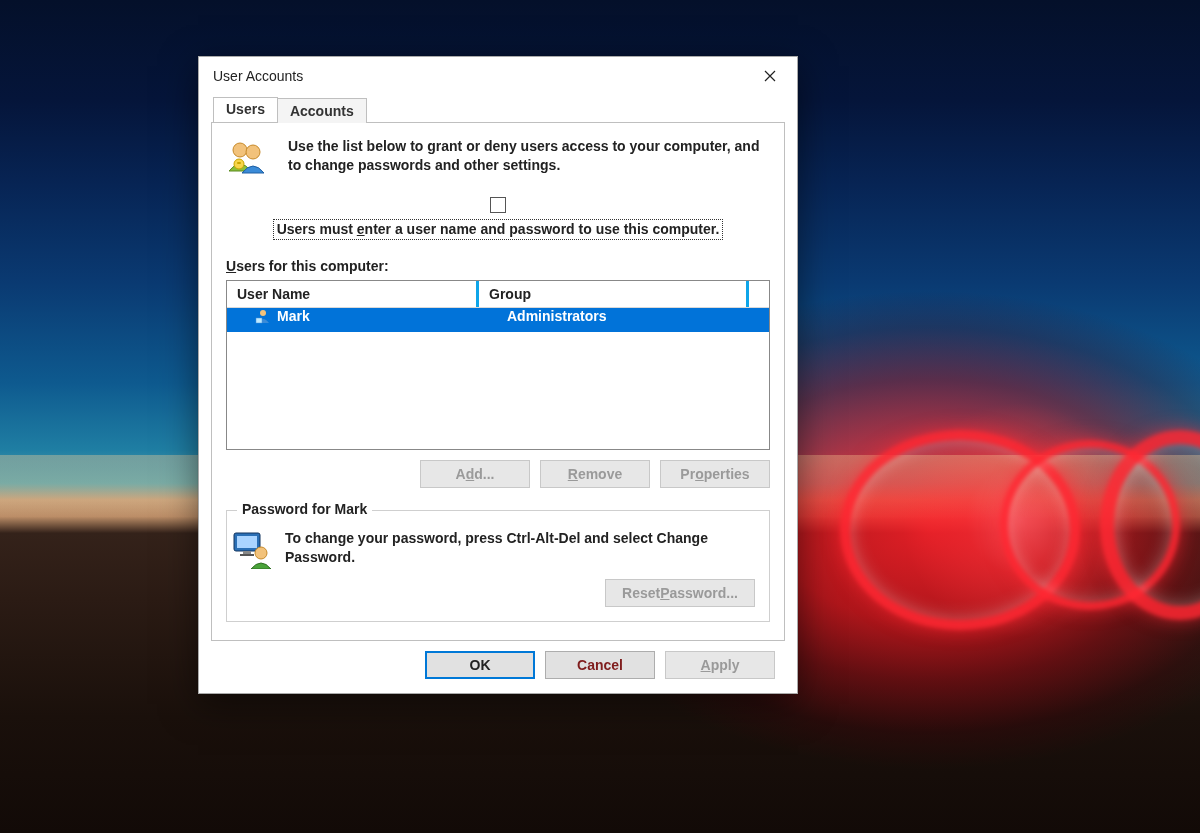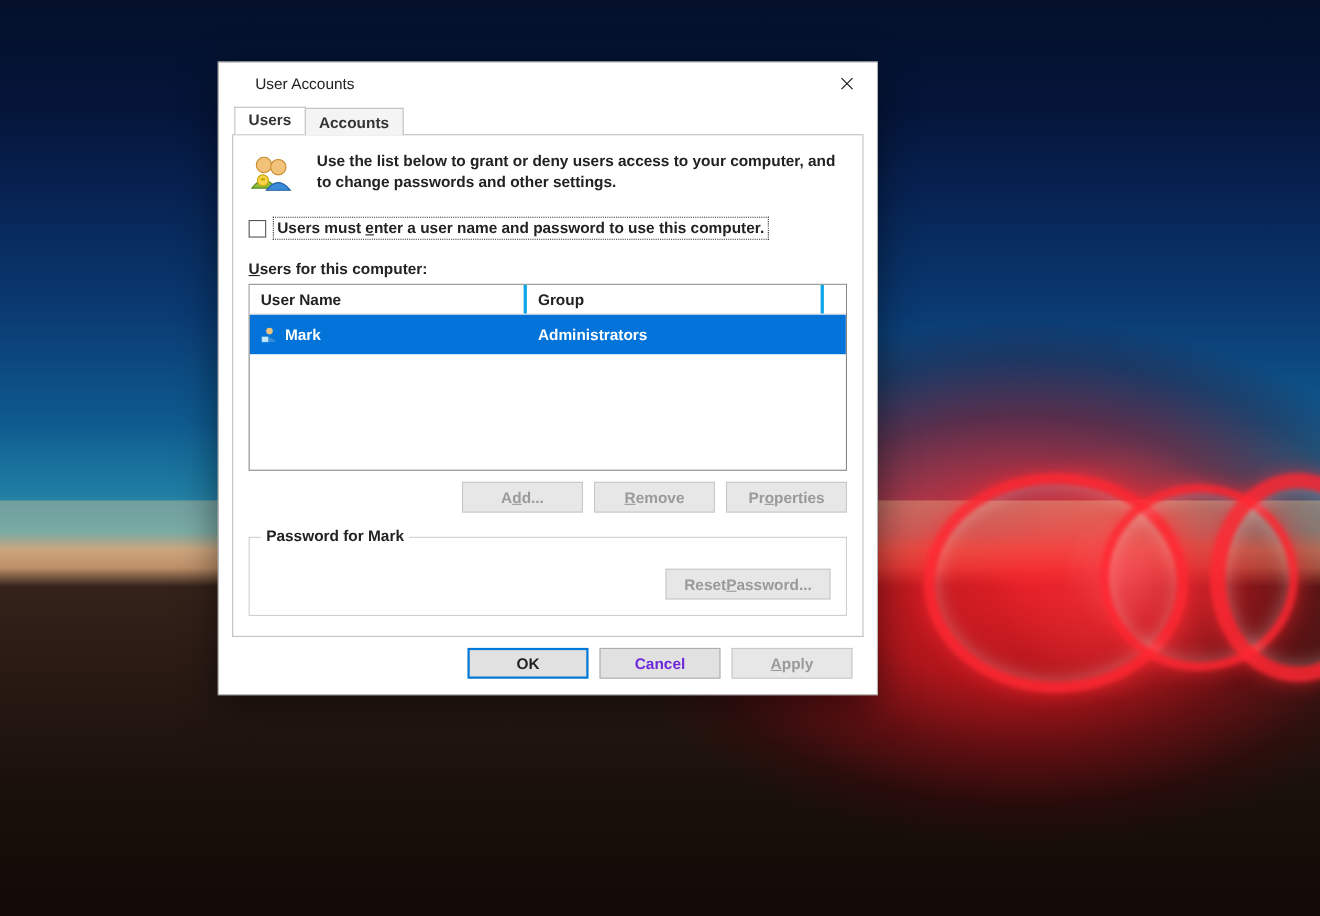--- a/index.html
+++ b/index.html
@@ -35,21 +35,20 @@
     left: 198px; top: 56px;
     width: 600px;
     background: #fff;
     border: 1px solid #aaa;
     box-shadow: 0 10px 34px rgba(0,0,0,0.5), 0 0 0 1px rgba(0,0,0,0.05);
   }
   .titlebar {
     display:flex; align-items:center; justify-content:space-between;
     height: 38px; padding: 0 4px 0 14px;
     background:#fff;
-    margin-left:19px;
   }
   .titlebar .title { font-size: 14px; }
   .close-btn {
     width: 46px; height: 30px; display:flex; align-items:center; justify-content:center;
     cursor:pointer;
   }
   .close-btn svg { width:12px; height:12px; }
 
   .client { padding: 2px 12px 12px 12px; background:#fff;font-weight:bold; }
 
@@ -65,21 +64,21 @@
     border:1px solid #bfbfbf; border-top:none;
     padding: 14px 14px 18px 14px;
   }
 
   
   .intro { display:flex; gap:22px; align-items:flex-start; }
   .intro-icon { width:40px; height:40px; flex:0 0 40px; }
   .intro-text { font-size:14px; line-height:1.35; padding-right:6px;}
 
   
-  .check-row { margin-top:20px; display:flex; align-items:center; gap:6px; }
+  .check-row { margin-top:20px; display:flex; align-items:center; gap:6px;flex-direction:column; }
   .chkbox {
     width:16px; height:16px; border:1px solid #555; background:#fff; flex:0 0 16px;
   }
   .chk-label {
     border:1px dotted #333; padding:1px 3px 2px 3px; font-size:14px;
   }
   .chk-label .accel { text-decoration: underline; }
 
   .list-label { margin-top:18px; font-size:14px; }
   .list-label .accel { text-decoration: underline; }
@@ -93,34 +92,34 @@
     display:flex; background:#fff; border-bottom:1px solid #d9d9d9; font-size:14px;
   }
   .lv-header .col {
     padding:5px 10px; border-right:3px solid #0ea5e9;
   }
   .lv-header .col:last-child{ flex:0 0 18px; border-right:none;}
   .col-name { flex:0 0 252px; }
   .col-group { flex:1 1 auto; }
   .lv-body { flex:1; overflow:auto; }
   .lv-row {
-    display:flex; align-items:center; height:36px; font-size:14px;
+    display:flex; align-items:flex-start; height:24px; font-size:14px;padding-left:18px;
   }
   .lv-row.selected { background:#0173d9; color:#fff; }
   .lv-row .cell { padding:0 10px; display:flex; align-items:center; gap:6px;}
   .lv-row .cell.col-name { flex:0 0 252px; }
   .lv-row .cell.col-group { flex:1 1 auto; }
   .user-mini-icon { width:16px; height:16px; flex:0 0 16px; }
 
   
   .btn-row { display:flex; gap:10px; justify-content:flex-end; margin-top:10px; }
   .btn {
     min-width:110px; height:28px; padding:0 12px;
     background:#e1e1e1; border:1px solid #adadad;
-    font-size:14px; color:#6d28d9; display:flex; align-items:center; justify-content:center; cursor:pointer;
+    font-size:14px; color:#7f1d1d; display:flex; align-items:center; justify-content:center; cursor:pointer;
   }
   .btn.disabled { color:#9a9a9a; background:#e7e7e7; border-color:#c8c8c8; cursor:default; }
   .btn .accel { text-decoration: underline; }
   .btn.default { border:2px solid #0078d7; background:#e1e1e1; color:#222; padding:0 11px;margin-left:16px; }
 
   
   .groupbox {
     position:relative; border:1px solid #cfcfcf; margin-top:22px; padding:18px 14px 14px 4px;
   }
   .groupbox .legend {
@@ -229,20 +228,33 @@
           </div>
           <div class="btn disabled">
             <span>Pr</span>
               <span class="accel">o</span>
               <span>perties</span>
           </div>
         </div>
 
         <div class="groupbox">
           <div class="legend">Password for Mark</div>
+          <div class="pw-row">
+            <div class="pw-icon">
+              <svg viewBox="0 0 40 40">
+                <rect x="3" y="4" width="26" height="18" rx="2" fill="#2a6fb5" stroke="#12355e"></rect>
+                <rect x="6" y="7" width="20" height="12" fill="#aad4ff"></rect>
+                <rect x="12" y="22" width="8" height="3" fill="#888"></rect>
+                  <rect x="9" y="25" width="14" height="2" fill="#555"></rect>
+                <circle cx="30" cy="24" r="6" fill="#f2c27b" stroke="#c78a2a"></circle>
+                <path d="M20 40 q10 -12 20 0 z" fill="#4aa33a" stroke="#2e6e22"></path>
+              </svg>
+            </div>
+            <div class="pw-text">To change your password, press Ctrl-Alt-Del and select Change Password.</div>
+          </div>
           <div class="reset-row">
             <div class="btn disabled">
               <span>Reset </span>
                 <span class="accel">P</span>
                 <span>assword...</span>
             </div>
           </div>
         </div>
 
       </div>

